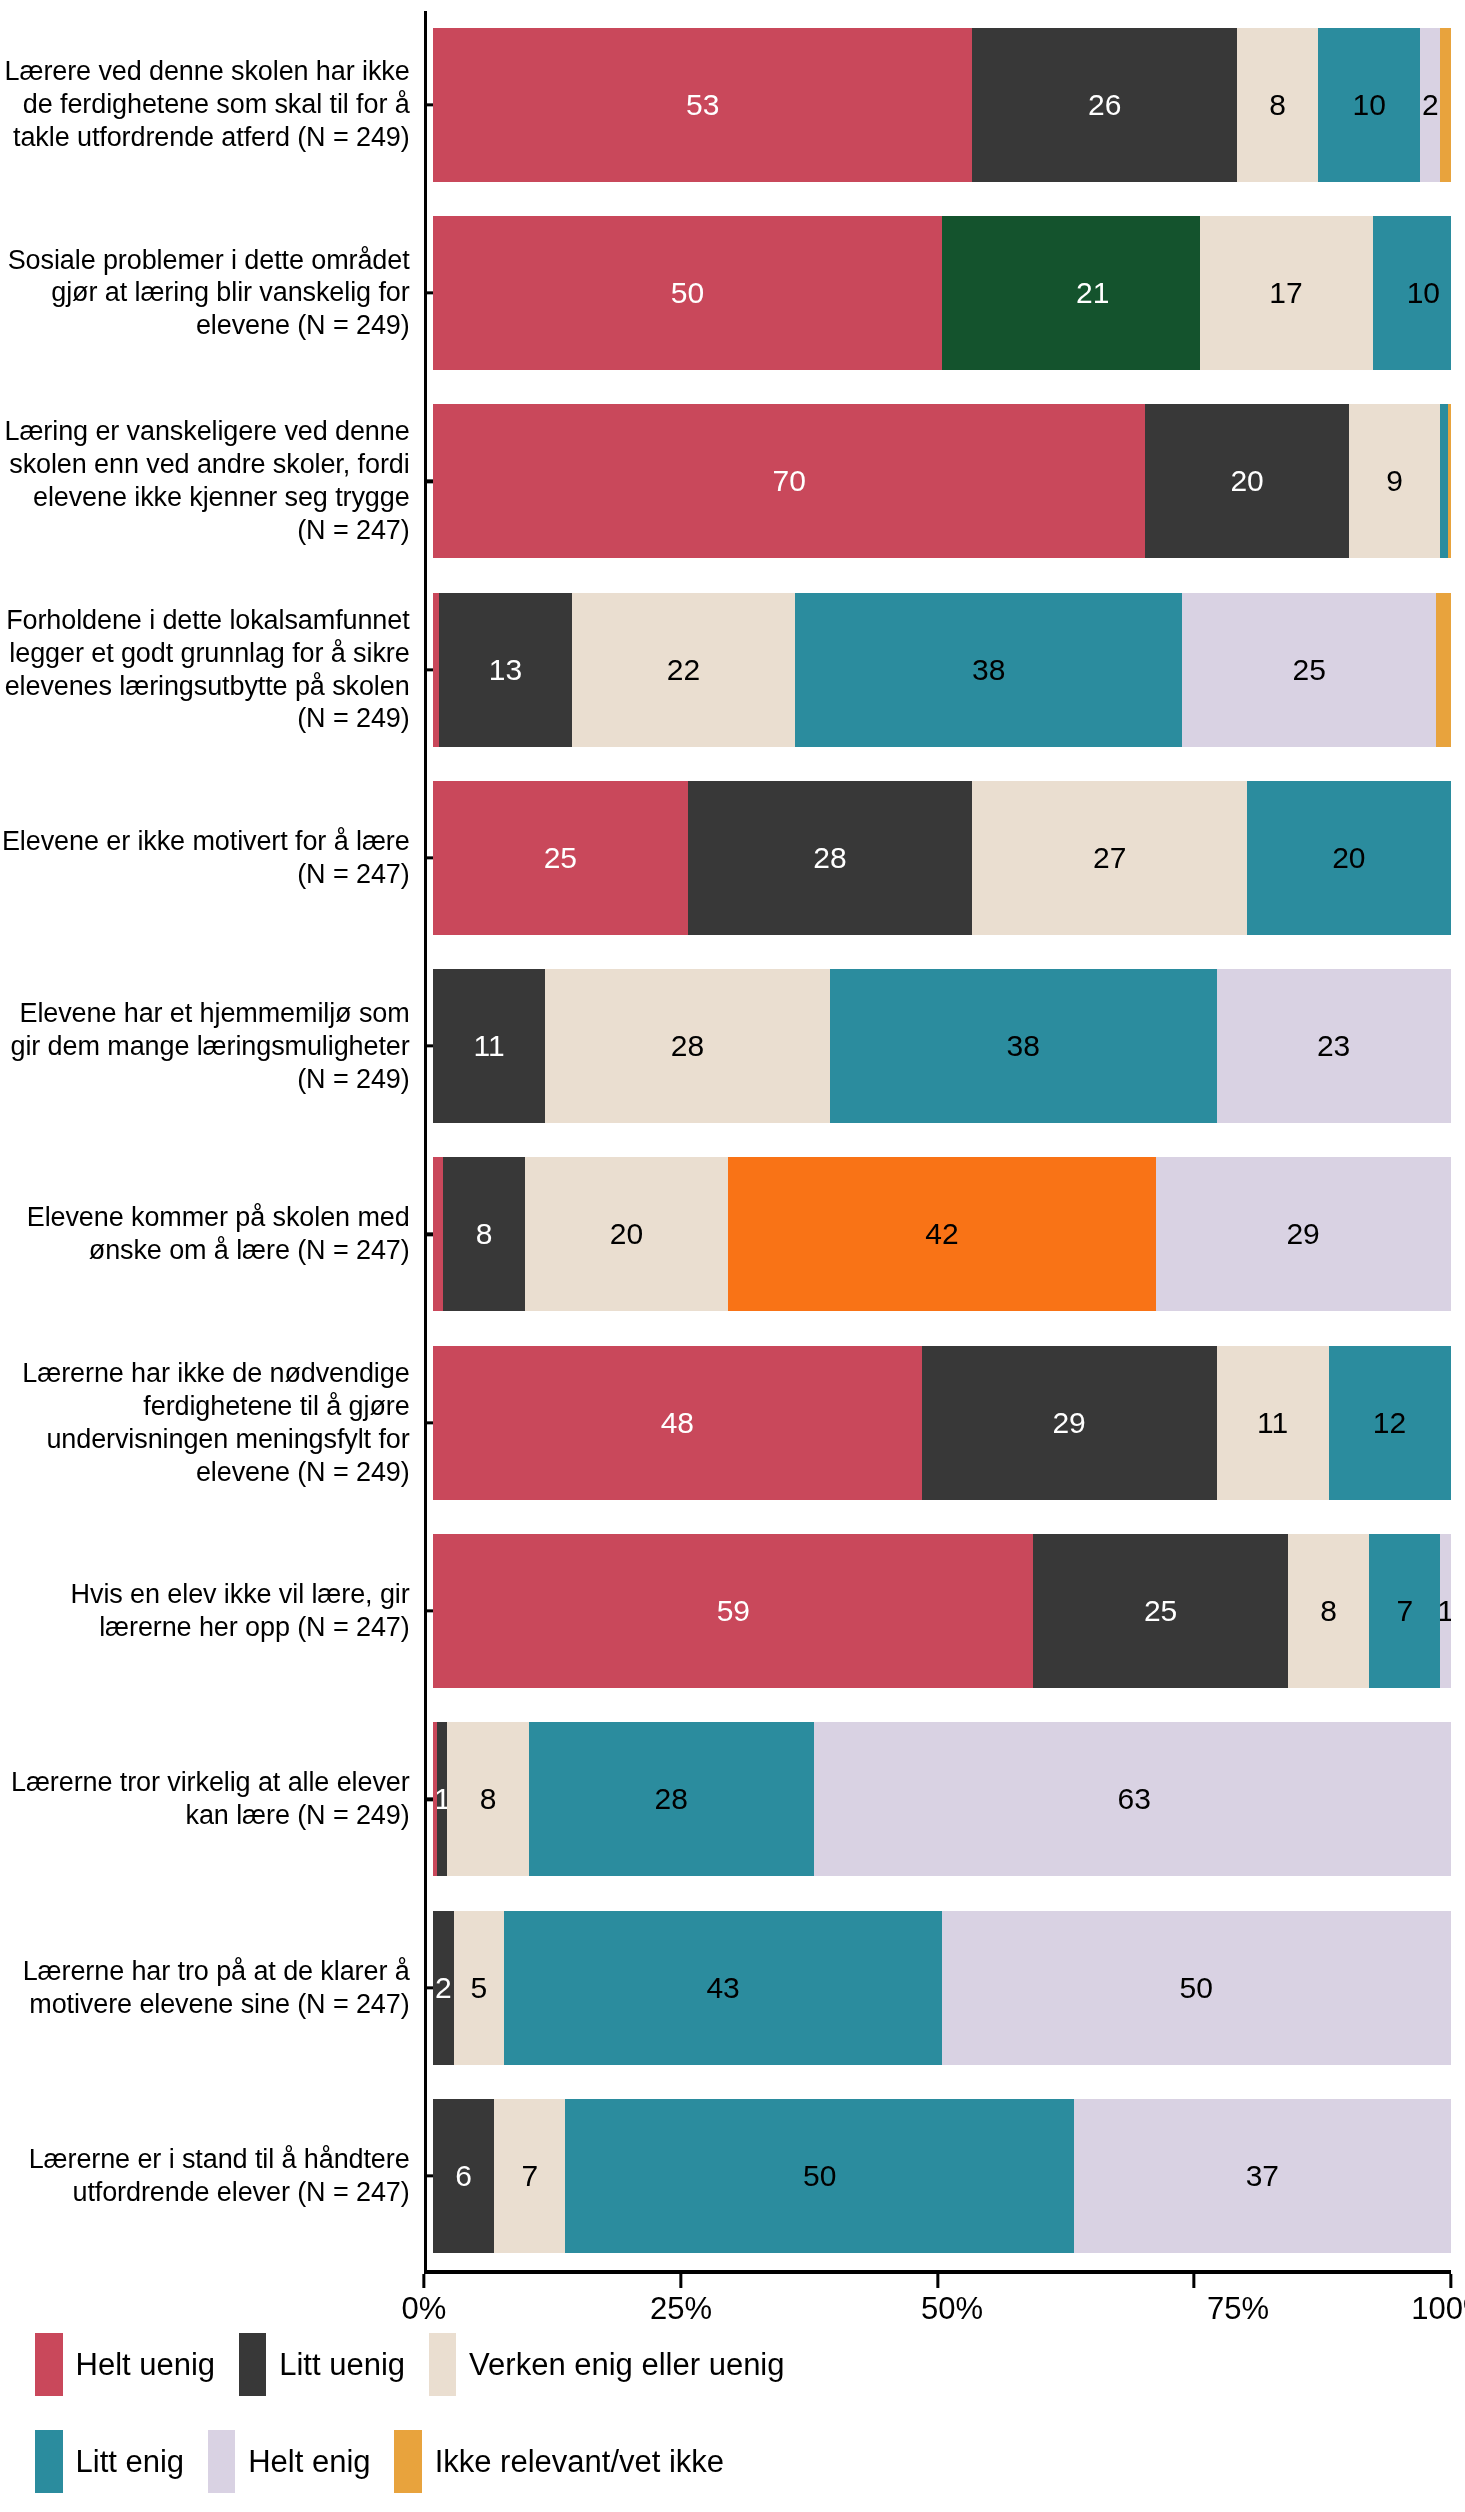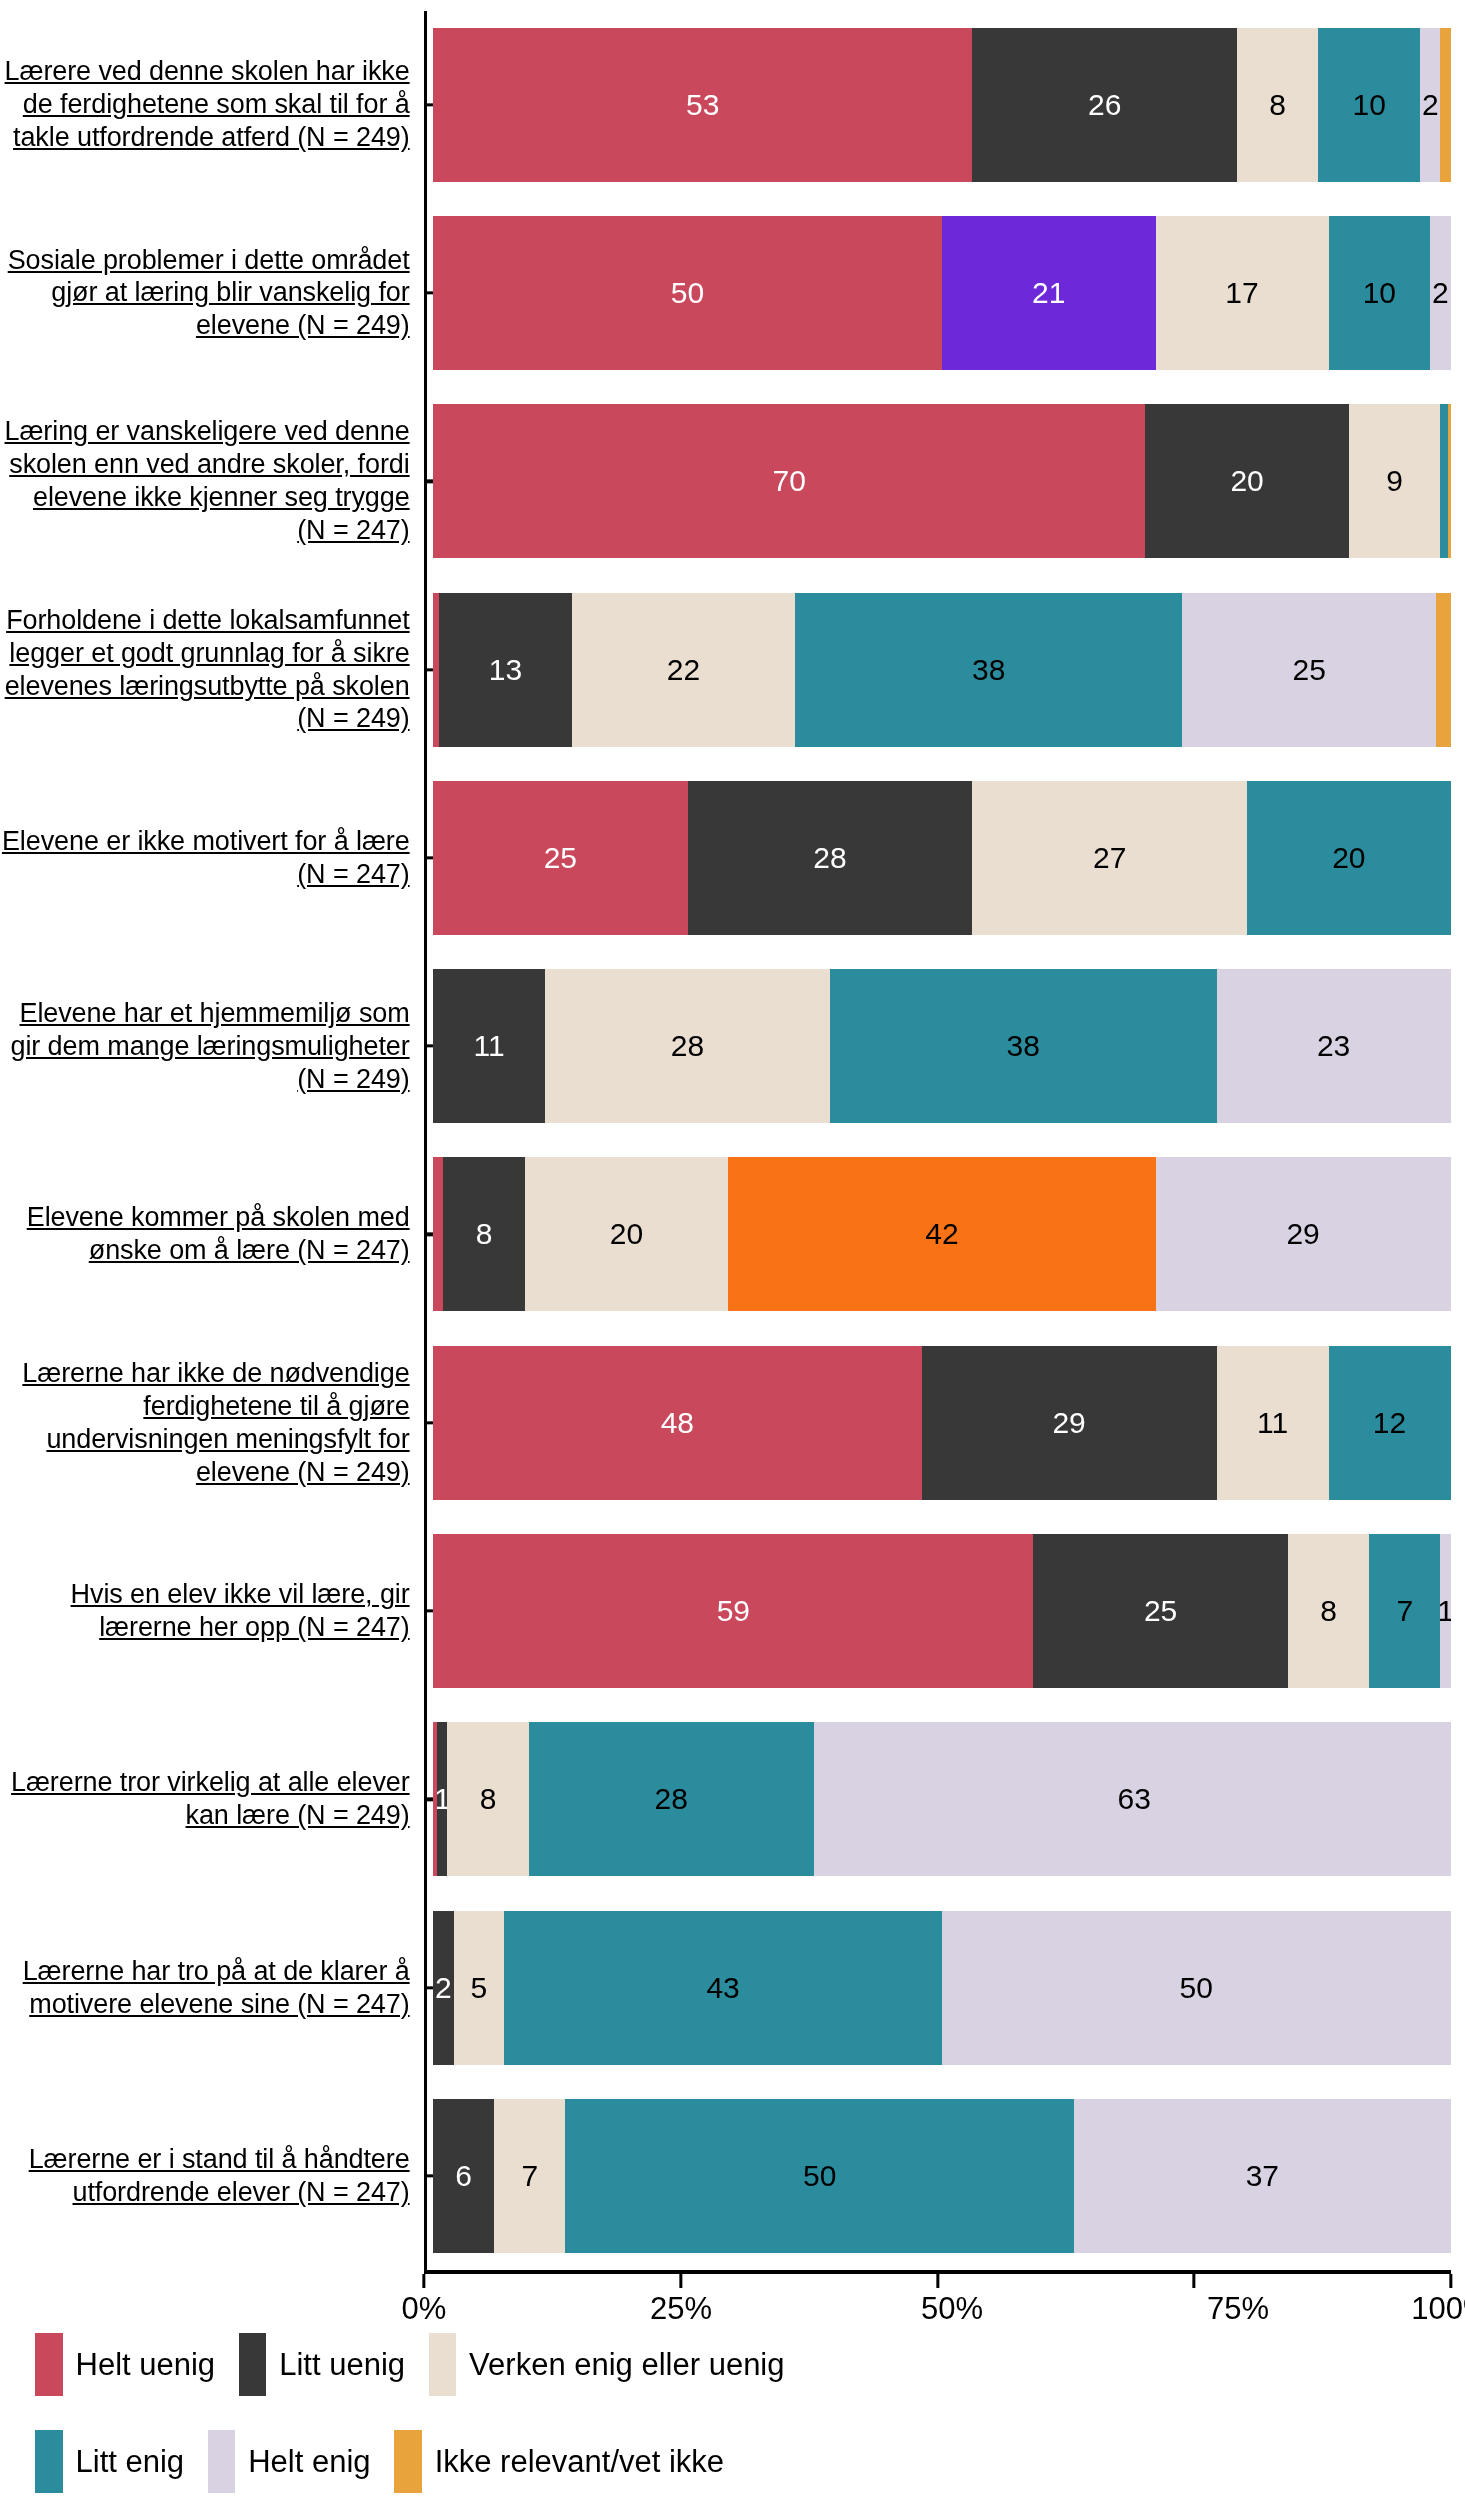--- a/index.html
+++ b/index.html
@@ -32,21 +32,20 @@
     padding-right:14.4px;
   }
   .ylabel-cell{
     flex:1 1 0;
     display:flex;align-items:center;justify-content:flex-end;
     text-align:right;
     font-size:27px;
     line-height:1.22;
     letter-spacing:-0.1px;
     box-sizing:border-box;
-    text-decoration:underline;
   }
   .ylabel-cell span{display:block;}
 
   .axis-col{
     width:9.2px;flex:0 0 9.2px;
     position:relative;
   }
   .axis-line{
     position:absolute;left:0;top:0;bottom:0;width:3.3px;background:#000;
   }
@@ -199,21 +198,21 @@
             <div class="seg light-text" style="flex: 0 0 26%; background: rgb(56, 56, 56);">26</div>
             <div class="seg dark-text" style="flex: 0 0 8%; background: rgb(234, 222, 208);">8</div>
             <div class="seg dark-text" style="flex: 0 0 10%; background: rgb(43, 140, 158);">10</div>
             <div class="seg dark-text" style="flex: 0 0 2%; background: rgb(217, 210, 227);">2</div>
             <div class="seg dark-text" style="flex: 0 0 1%; background: rgb(232, 163, 61);"></div>
           </div>
         </div>
         <div class="bar-cell">
           <div class="bar">
             <div class="seg light-text" style="flex: 0 0 50%; background: rgb(201, 72, 91);">50</div>
-            <div class="seg light-text" style="flex: 0 0 21%; background: #6d28d9;">21</div>
+            <div class="seg light-text" style="flex: 0 0 21%; background: #14532d; padding-left: 44px;">21</div>
             <div class="seg dark-text" style="flex: 0 0 17%; background: rgb(234, 222, 208);">17</div>
             <div class="seg dark-text" style="flex: 0 0 10%; background: rgb(43, 140, 158);">10</div>
             <div class="seg dark-text" style="flex: 0 0 2%; background: rgb(217, 210, 227);">2</div>
             <div class="seg dark-text" style="flex: 0 0 0.7%; background: rgb(232, 163, 61);"></div>
           </div>
         </div>
         <div class="bar-cell">
           <div class="bar">
             <div class="seg light-text" style="flex: 0 0 70%; background: rgb(201, 72, 91);">70</div>
             <div class="seg light-text" style="flex: 0 0 20%; background: rgb(56, 56, 56);">20</div>

